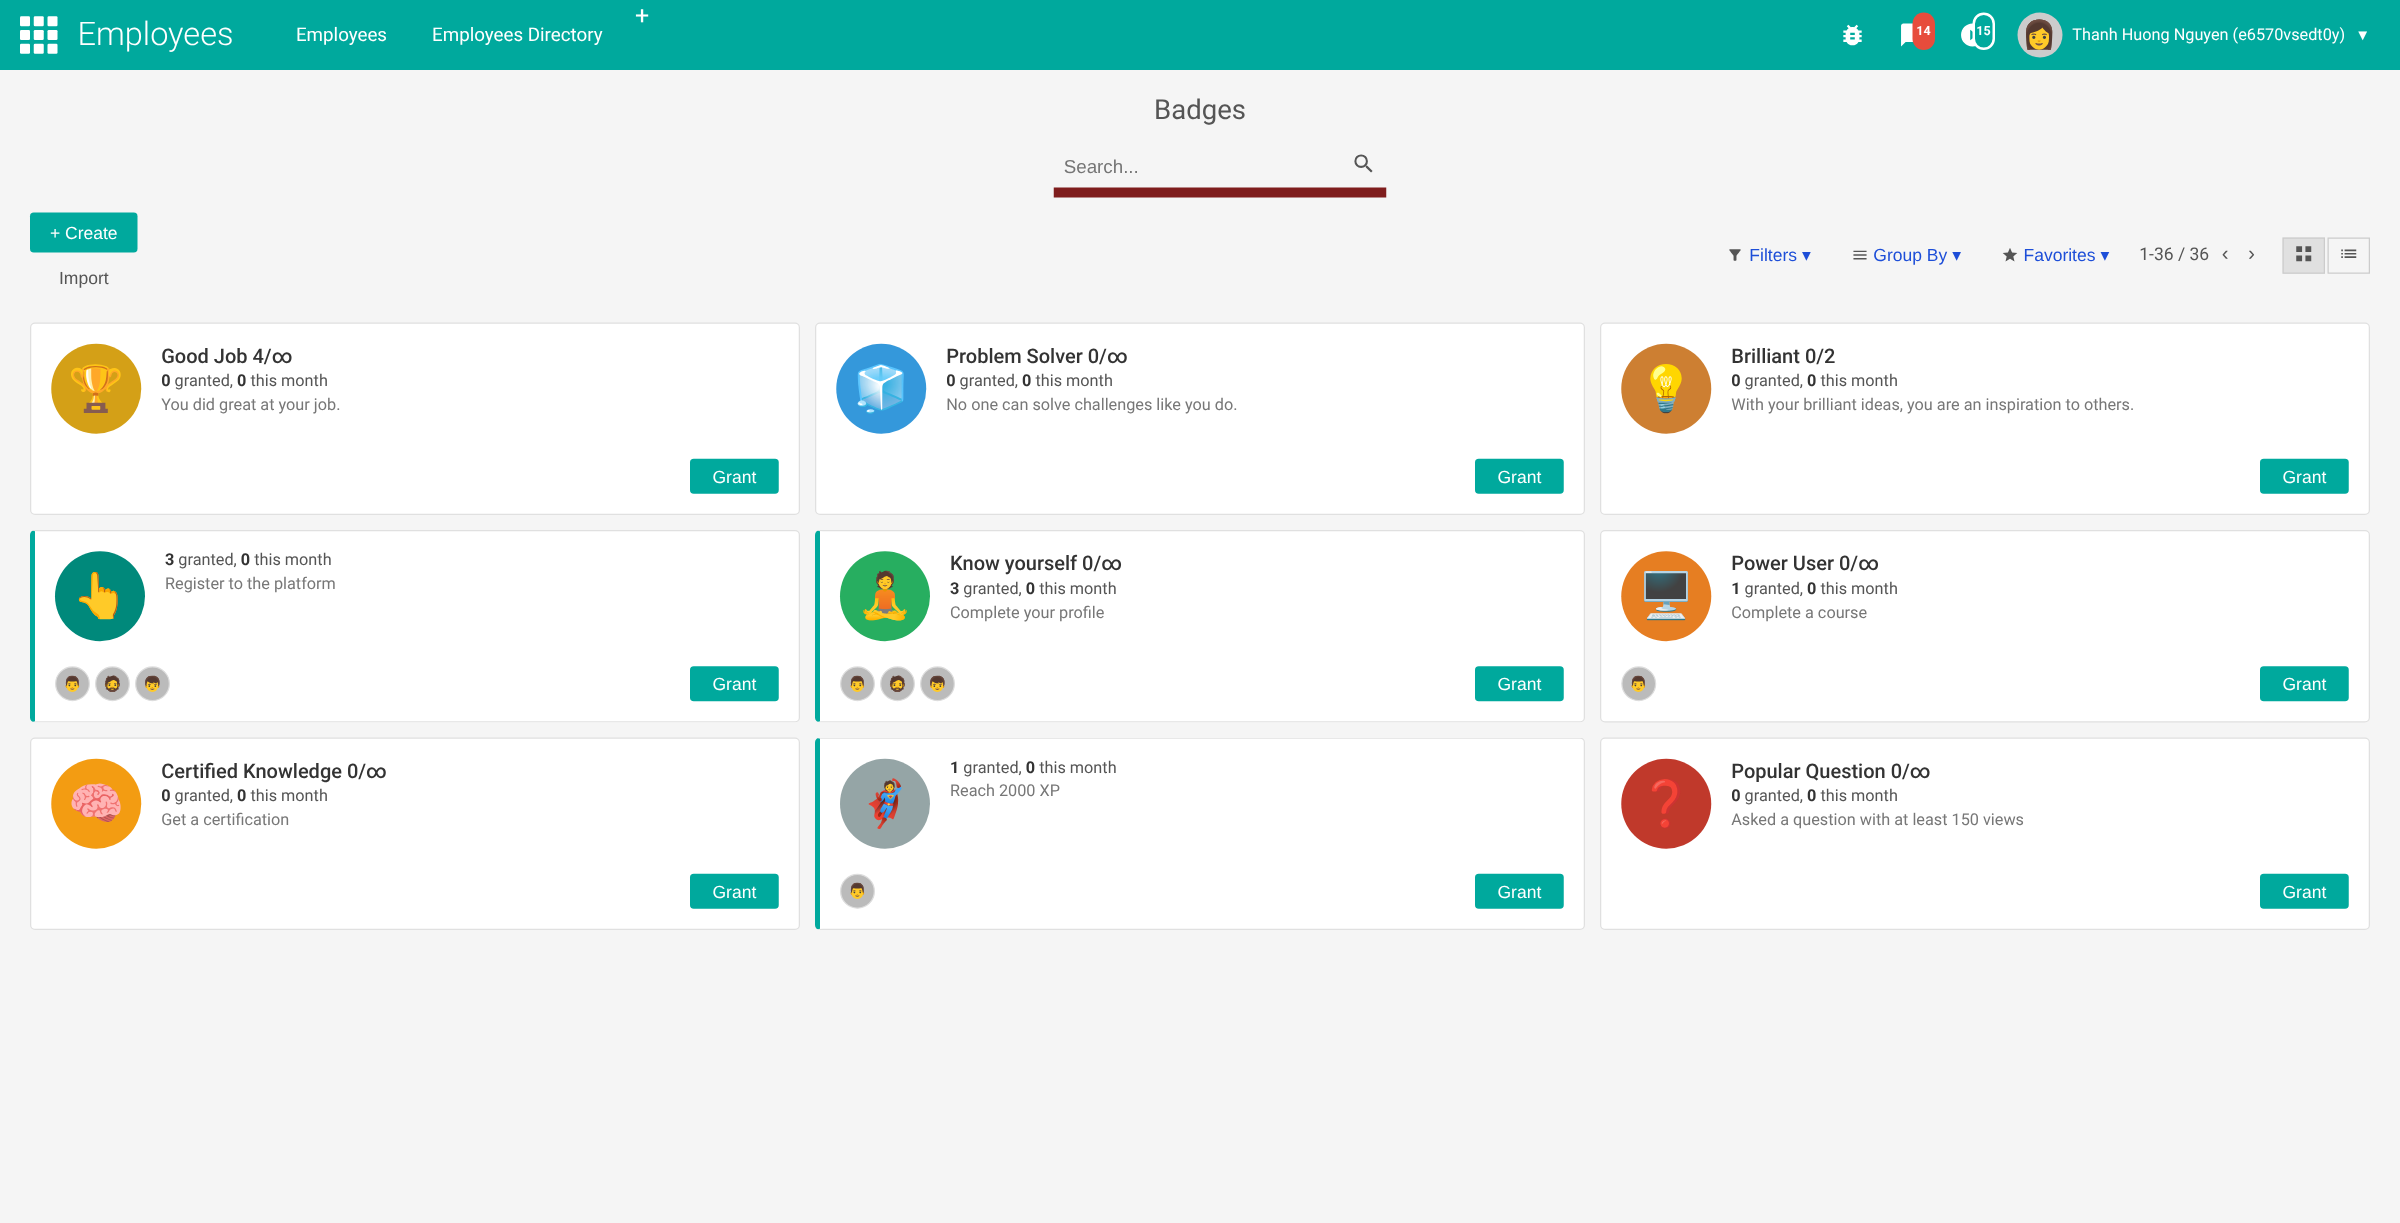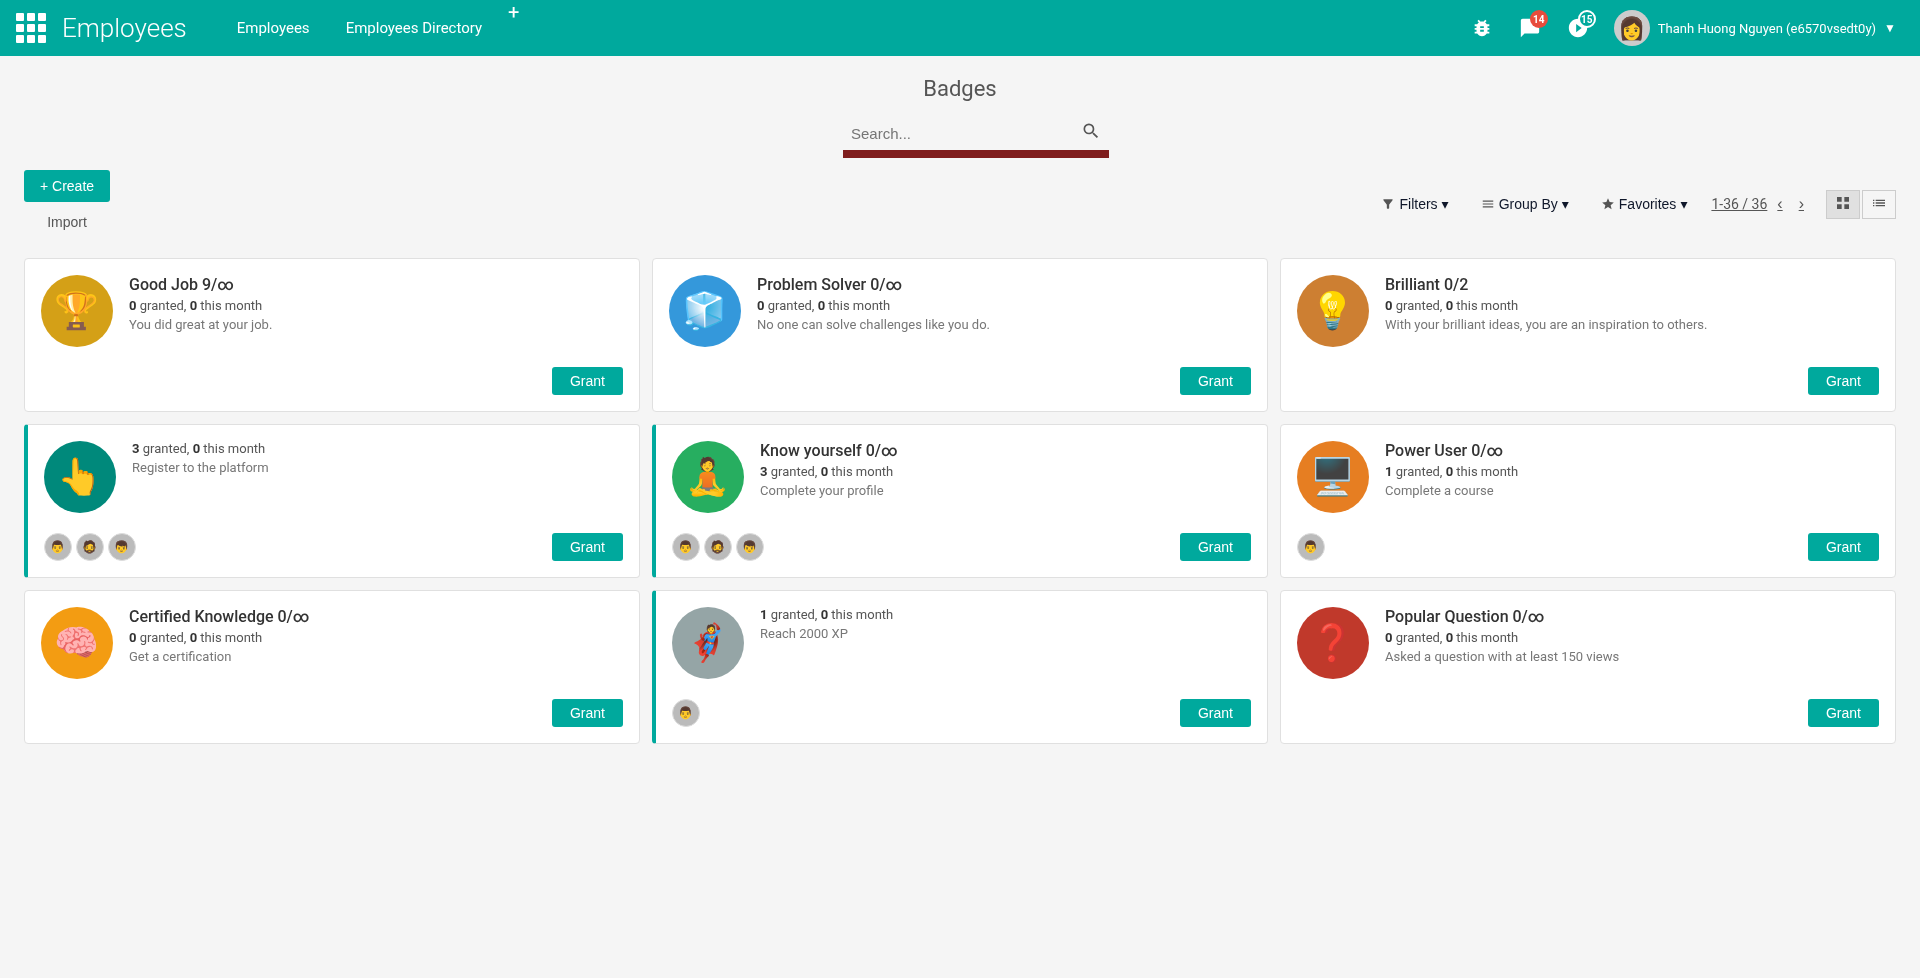--- a/index.html
+++ b/index.html
@@ -17,35 +17,35 @@
     }
     .topbar-grid-icon { display: grid; grid-template-columns: repeat(3,8px); gap: 3px; margin-right: 16px; cursor: pointer; }
     .topbar-grid-icon span { width: 8px; height: 8px; background: white; border-radius: 1px; display: block; }
     .topbar-app-name { font-size: 26px; font-weight: 300; color: white; margin-right: 32px; }
     .topbar-nav { display: flex; gap: 0; }
     .topbar-nav-item { color: white; padding: 0 18px; height: 56px; display: flex; align-items: center; font-size: 15px; cursor: pointer; text-decoration: none; }
     .topbar-add { color: white; font-size: 20px; cursor: pointer; padding: 0 8px; }
     .topbar-spacer { flex: 1; }
     .topbar-icons { display: flex; align-items: center; gap: 8px; }
     .topbar-icon-btn { position: relative; width: 40px; height: 40px; display: flex; align-items: center; justify-content: center; cursor: pointer; color: white; font-size: 20px; }
-    .badge-count { position: absolute; top: 2px; right: 2px; background: #e74c3c; color: white; border-radius: 10px; font-size: 10px; min-width: 18px; height: 18px; display: flex; align-items: center; justify-content: center; font-weight: bold; }
+    .badge-count { position: absolute; top: 2px; right: 2px; background: #e74c3c; color: white; border-radius: 10px; font-size: 10px; min-width: 18px; height: 30px; display: flex; align-items: center; justify-content: center; font-weight: bold; }
     .badge-count.blue { background: #00A99D; border: 2px solid white; }
     .topbar-user { display: flex; align-items: center; gap: 8px; cursor: pointer; padding: 0 8px; }
     .topbar-avatar { width: 36px; height: 36px; border-radius: 50%; background: #ccc; overflow: hidden; display: flex; align-items: center; justify-content: center; font-size: 18px; }
     .topbar-username { color: white; font-size: 13px; }
     .topbar-dropdown-arrow { color: white; font-size: 12px; }
 
     
     .main { padding: 20px 24px; }
     .page-title { font-size: 22px; color: #555; font-weight: 400; margin-bottom: 16px; }
     .btn-create { background: #00A99D; color: white; border: none; padding: 8px 16px; border-radius: 3px; cursor: pointer; font-size: 14px; display: flex; align-items: center; gap: 6px; }
     .btn-import { background: none; border: none; color: #555; cursor: pointer; font-size: 14px; padding: 8px 12px; }
-    .filter-btn { display: flex; align-items: center; gap: 4px; color: #0f172a; cursor: pointer; font-size: 14px; background: none; border: none; padding: 4px 8px; }
+    .filter-btn { display: flex; align-items: center; gap: 4px; color: #1d4ed8; cursor: pointer; font-size: 14px; background: none; border: none; padding: 4px 8px; }
     .filter-btn svg { width: 14px; height: 14px; }
-    .pagination { display: flex; align-items: center; gap: 4px; color: #555; font-size: 14px; text-decoration: underline; }
+    .pagination { display: flex; align-items: center; gap: 4px; color: #555; font-size: 14px; }
     .pag-btn { background: none; border: none; cursor: pointer; color: #555; font-size: 16px; padding: 2px 6px; }
     .view-btns { display: flex; gap: 2px; }
     .view-btn { background: none; border: 1px solid #ccc; padding: 4px 8px; cursor: pointer; color: #555; }
     .view-btn.active { background: #e0e0e0; }
 
     
     .action-row { display: flex; align-items: center; margin-bottom: 20px; }
     .action-left { display: flex; align-items: center; gap: 4px; flex-direction: column; }
     .action-right { display: flex; align-items: center; gap: 16px; margin-left: auto; }
 
@@ -185,21 +185,21 @@
         </button>
       </div>
     </div>
   </div>
 
   <div class="cards-grid" id="cards-container">
   <div class="badge-card">
       <div class="badge-card-top">
         <div class="badge-icon icon-gold">🏆</div>
         <div class="badge-info">
-          <div class="badge-name">Good Job 9/∞</div>
+          <div class="badge-name">Good Job 4/∞</div>
           <div class="badge-stats">
             <b>0</b> granted, <b>0</b> this month
           </div>
           <div class="badge-desc">You did great at your job.</div>
         </div>
       </div>
       <div class="badge-footer">
         <div class="badge-avatars"></div>
         <button class="btn-grant">Grant</button>
       </div>

